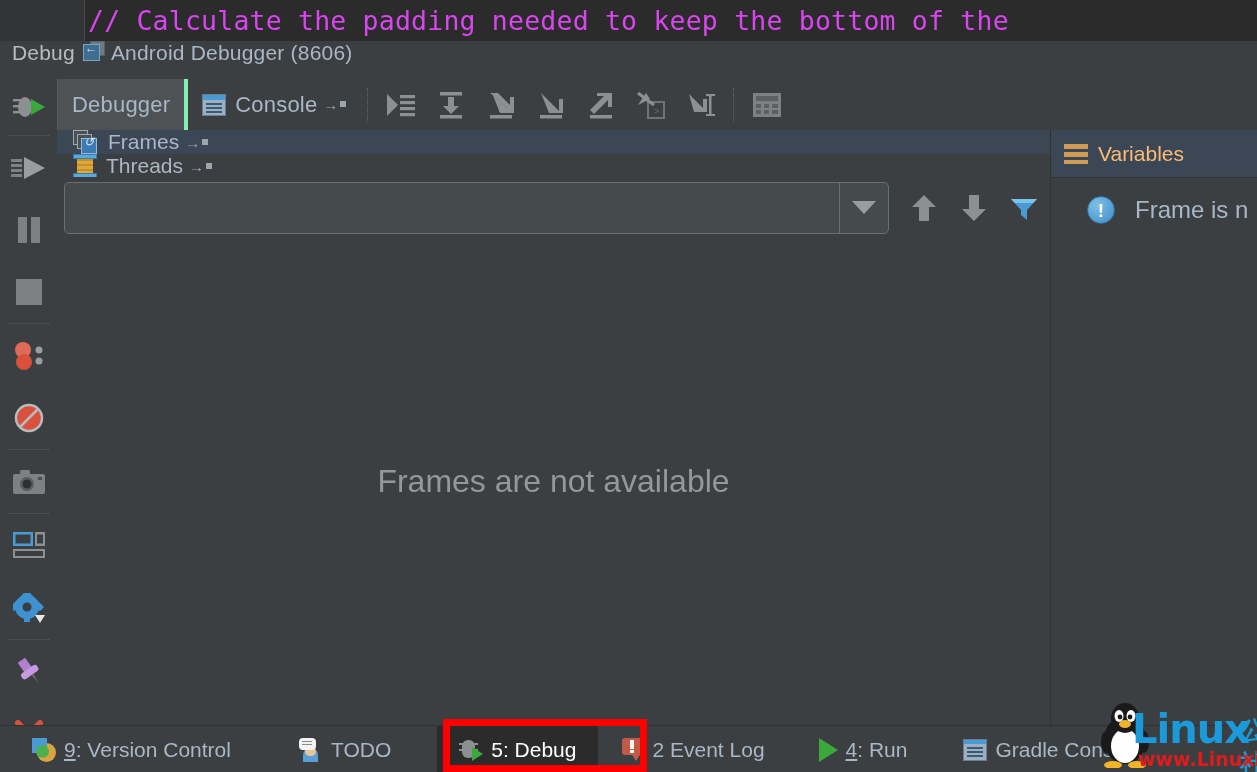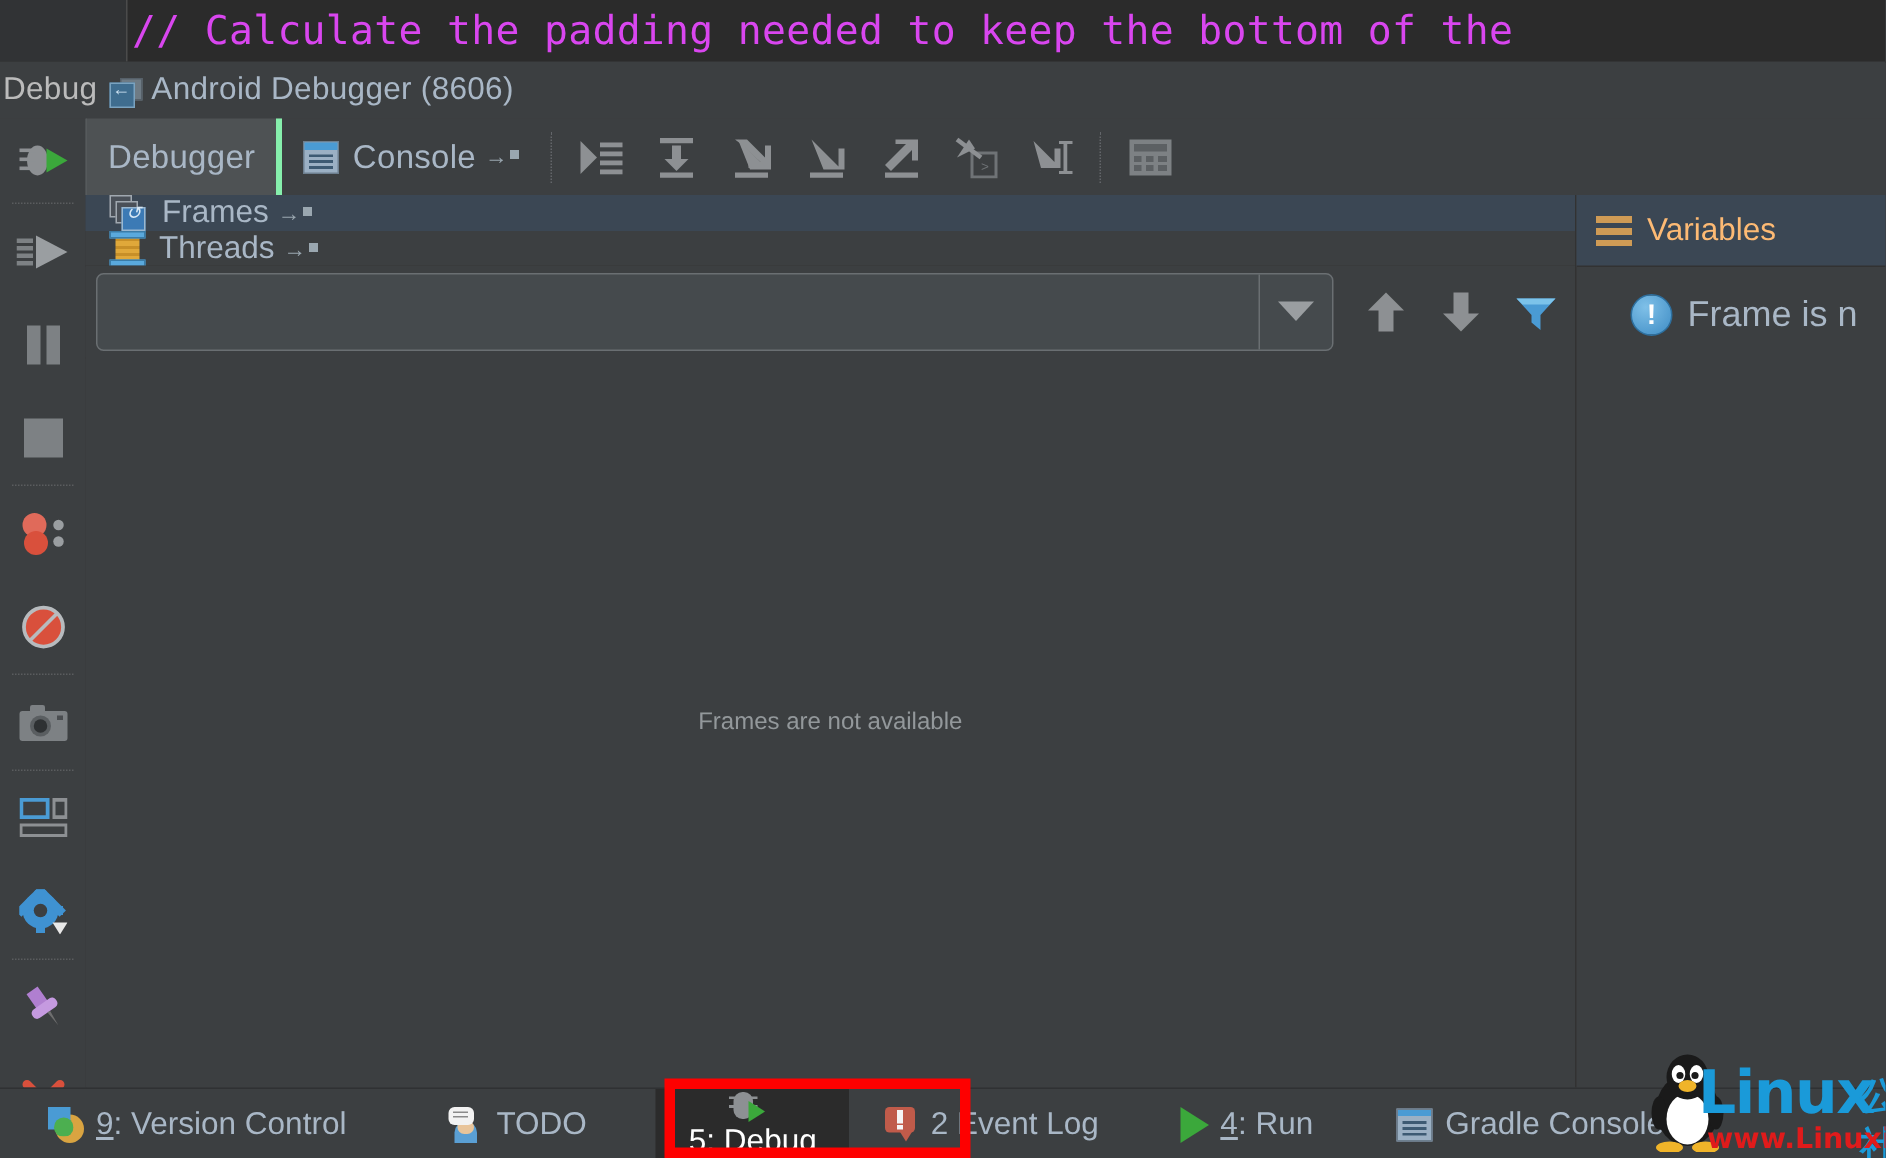--- a/index.html
+++ b/index.html
@@ -27,22 +27,22 @@
     font-size: 26.5px;
     color: #d946ef;
     white-space: pre;
     letter-spacing: 0.2px;
   }
 
   
   #debug-header {
     position: absolute; left: 0; top: 41px; width: 1257px; height: 38px;
     background: #3c3f41;
-    display: flex; align-items: center;
-    padding-left: 2px;
+    display: flex; 
+    padding-left: 12px;
     box-sizing: border-box;
   }
   #debug-header .dh-text {
     font-size: 21px; color: #a9b7c6; letter-spacing: 0.2px;
   }
   #debug-header .dh-label { color: #bbbbbb; }
   .restart-icon {
     display: inline-block; width: 22px; height: 20px; margin: 0 6px -3px 8px;
     position: relative;
   }
@@ -185,40 +185,40 @@
   .tri-down {
     width:0;height:0;border-left:12px solid transparent;border-right:12px solid transparent;
     border-top:13px solid #9a9ea1;
   }
   #combo-tools { display:flex; align-items:center; height:52px; margin-left:10px; }
   .ct-btn { width: 50px; height:52px; display:flex;align-items:center;justify-content:center; }
 
   #frames-empty {
     position: absolute; left: 0; top: 108px; width: 993px; height: 487px;
     display: flex; align-items: center; justify-content: center;
-    font-size: 16px; color: #93989b;
+    font-size: 32px; color: #93989b;
     background: #3c3f41;
     border-right: 1px solid #323232;
   }
 
   
   #vars-panel {
     position: absolute; left: 1050px; top: 51px; width: 207px; height: 595px;
     background: #3c3f41; border-left: 1px solid #323232;
   }
   #vars-tab {
     height: 47px; background: #3b4754; display:flex; align-items:center; padding-left: 13px;
     border-bottom: 1px solid #323232;
   }
   #vars-tab .vtxt { font-size: 21px; color: #fdba74; margin-left: 10px; }
   .vars-glyph { width: 24px; height: 20px;
     background: repeating-linear-gradient(to bottom,#cf9b55 0 5px,transparent 5px 8px);
   }
   #vars-body { padding-top: 18px; padding-left: 36px; display:flex; align-items:center; }
-  #vars-body .msg { font-size: 24px; color: #a9b7c6; margin-left: 10px; white-space: nowrap; text-align: center; }
+  #vars-body .msg { font-size: 24px; color: #a9b7c6; margin-left: 20px; white-space: nowrap; text-align: center; }
   .info-icon {
     width: 26px; height: 26px; border-radius: 50%;
     background: radial-gradient(circle at 35% 30%, #7fc0e8, #3e8cc4);
     border: 1px solid #2d6f9e;
     display:flex;align-items:center;justify-content:center;
     color:#ffffff; font-size: 19px; font-weight: bold; line-height: 1;
     flex: 0 0 auto;
   }
 
   
@@ -610,21 +610,21 @@
 
   <div class="sb-item" style="margin-left:38px;">
     <span class="sb-icon todo-icon">
       <span class="head"></span>
         <span class="face"></span>
         <span class="bub"></span>
     </span>
     <span>TODO</span>
   </div>
 
-  <div class="sb-item active" style="margin-left:32px;padding:0 22px;flex-direction:column;">
+  <div class="sb-item active" style="margin-left:32px;padding:0 22px;">
     <span class="sb-icon bug-icon">
       <span class="legs"></span>
         <span class="body"></span>
         <span class="play"></span>
     </span>
     <span>5: Debug</span>
   </div>
 
   <div class="sb-item" style="margin-left:10px;">
     <span class="sb-icon evt-icon">

